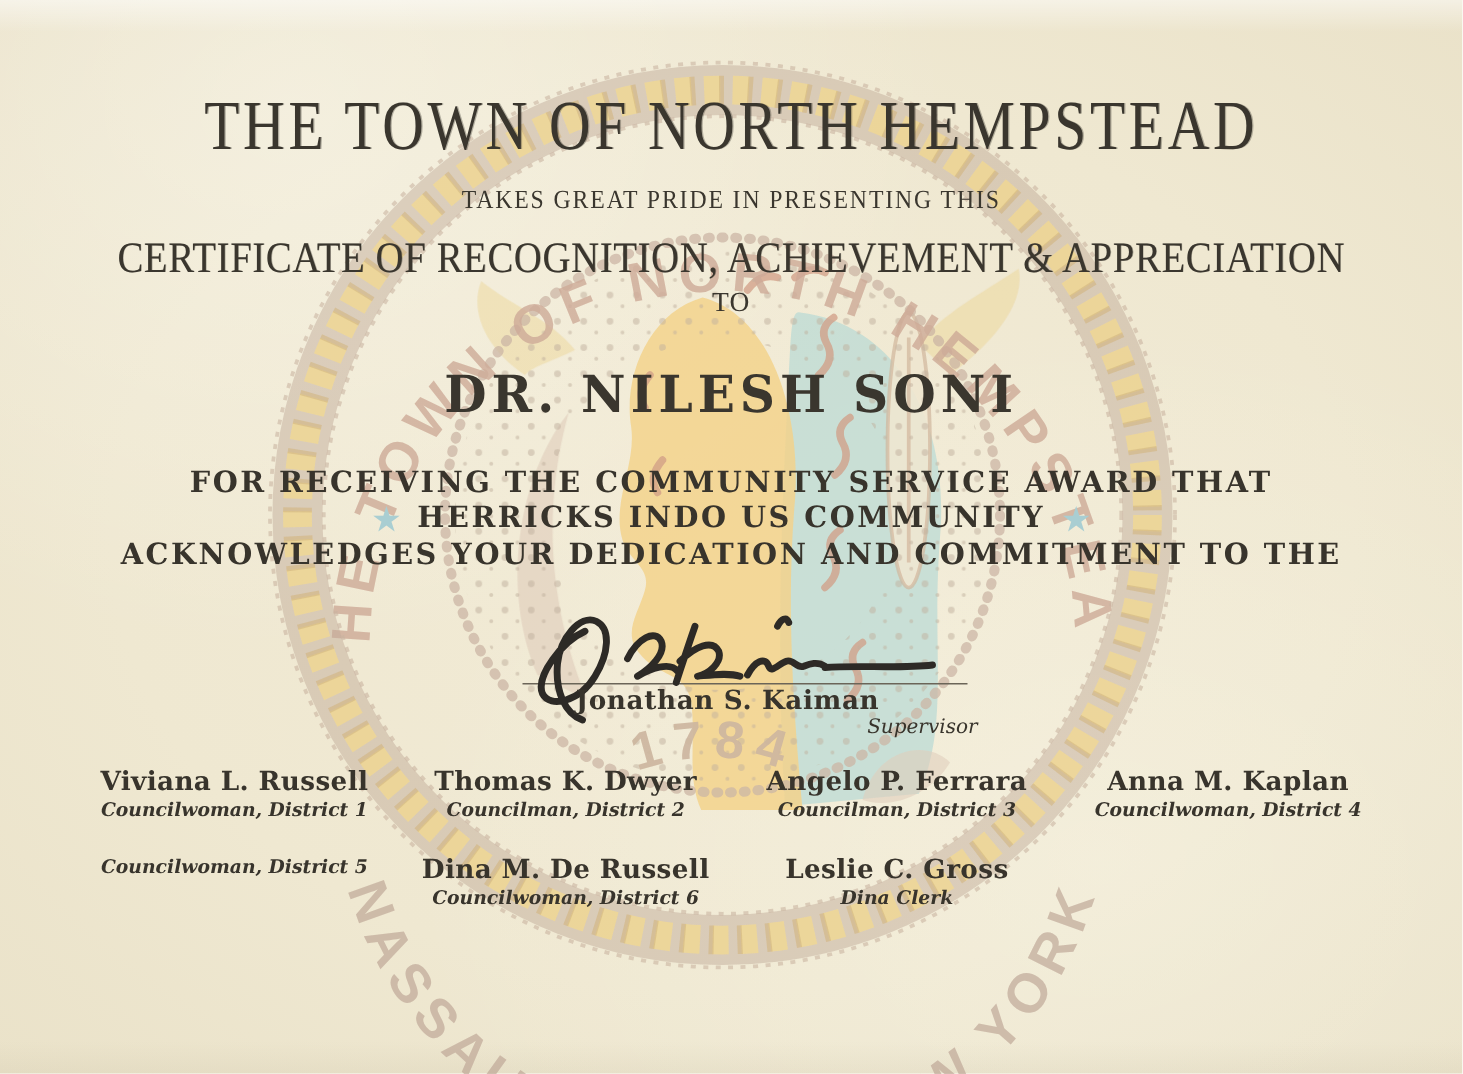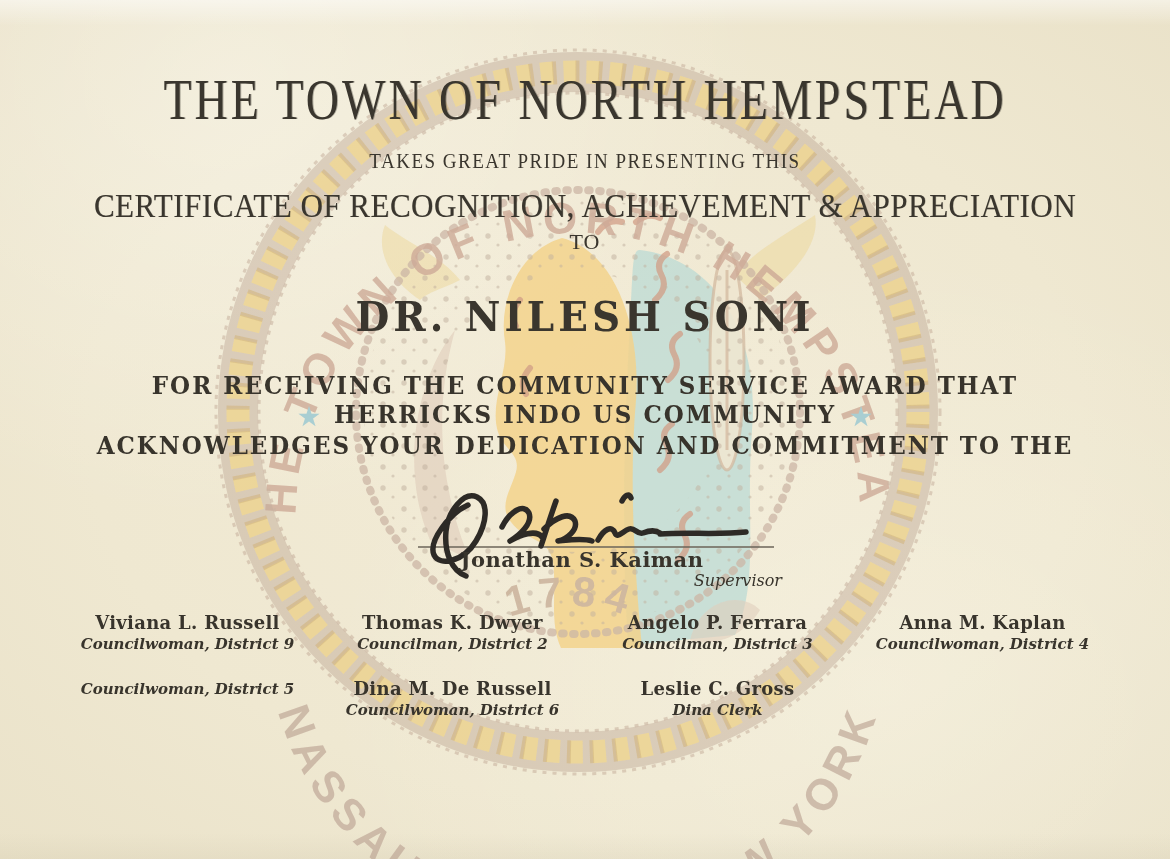--- a/index.html
+++ b/index.html
@@ -75,21 +75,21 @@
     font-size: 16px; color: #38342c; transform: translateX(-8px);
   }
 
   .officials {
     position: absolute; top: 612px; left: 55px; width: 1060px;
     display: grid; grid-template-columns: repeat(4, 1fr);
     grid-row-gap: 25px;
   }
   .official { text-align: center; color: #38342c; }
   .official .o-name {
-    font-family: "DejaVu Serif", serif; font-weight: bold; font-size: 18px;
+    font-family: "DejaVu Serif", serif; font-weight: bold; font-size: 21px;
     letter-spacing: 0.3px; white-space: nowrap;
   }
   .official .o-title {
     font-family: "DejaVu Serif", serif; font-weight: bold; font-style: italic;
     font-size: 15px; margin-top: 2px; white-space: nowrap;
   }
 </style>
 </head>
 <body>
 
@@ -185,21 +185,21 @@
                  M 270,51 C 296,49 330,52 356,49
                  M 232,18 C 235,12 239,10 241,15"></path>
       </svg>
       <div class="sig-name">Jonathan S. Kaiman</div>
       <div class="sig-title">Supervisor</div>
     </div>
 
     <div class="officials">
       <div class="official">
         <div class="o-name">Viviana L. Russell</div>
-        <div class="o-title">Councilwoman, District 9</div>
+        <div class="o-title">Councilwoman, District 1</div>
       </div>
       <div class="official">
         <div class="o-name">Thomas K. Dwyer</div>
         <div class="o-title">Councilman, District 2</div>
       </div>
       <div class="official">
         <div class="o-name">Angelo P. Ferrara</div>
         <div class="o-title">Councilman, District 3</div>
       </div>
       <div class="official">

